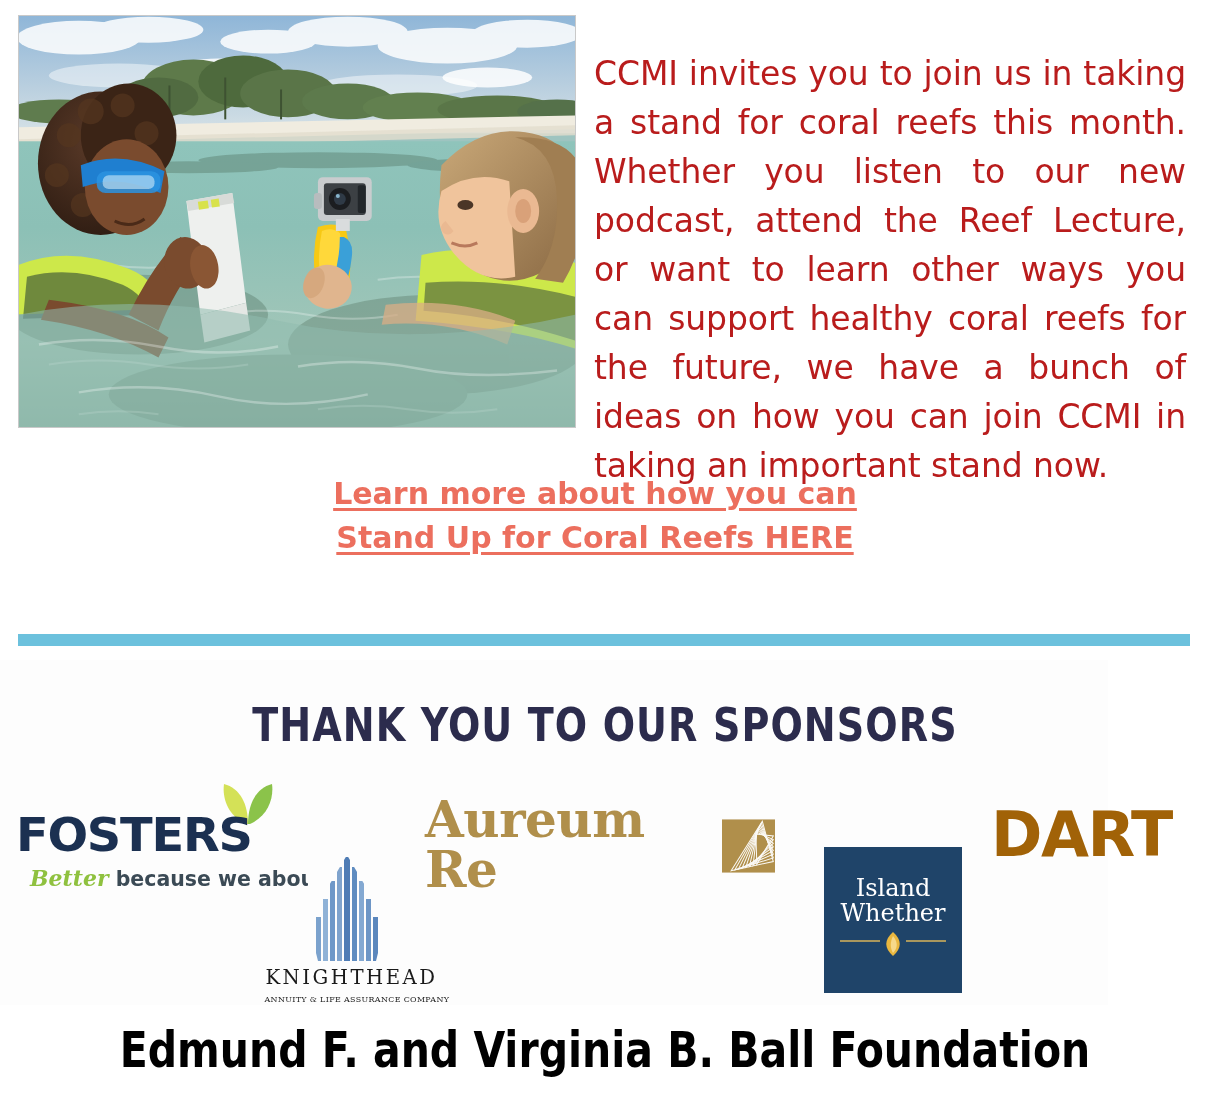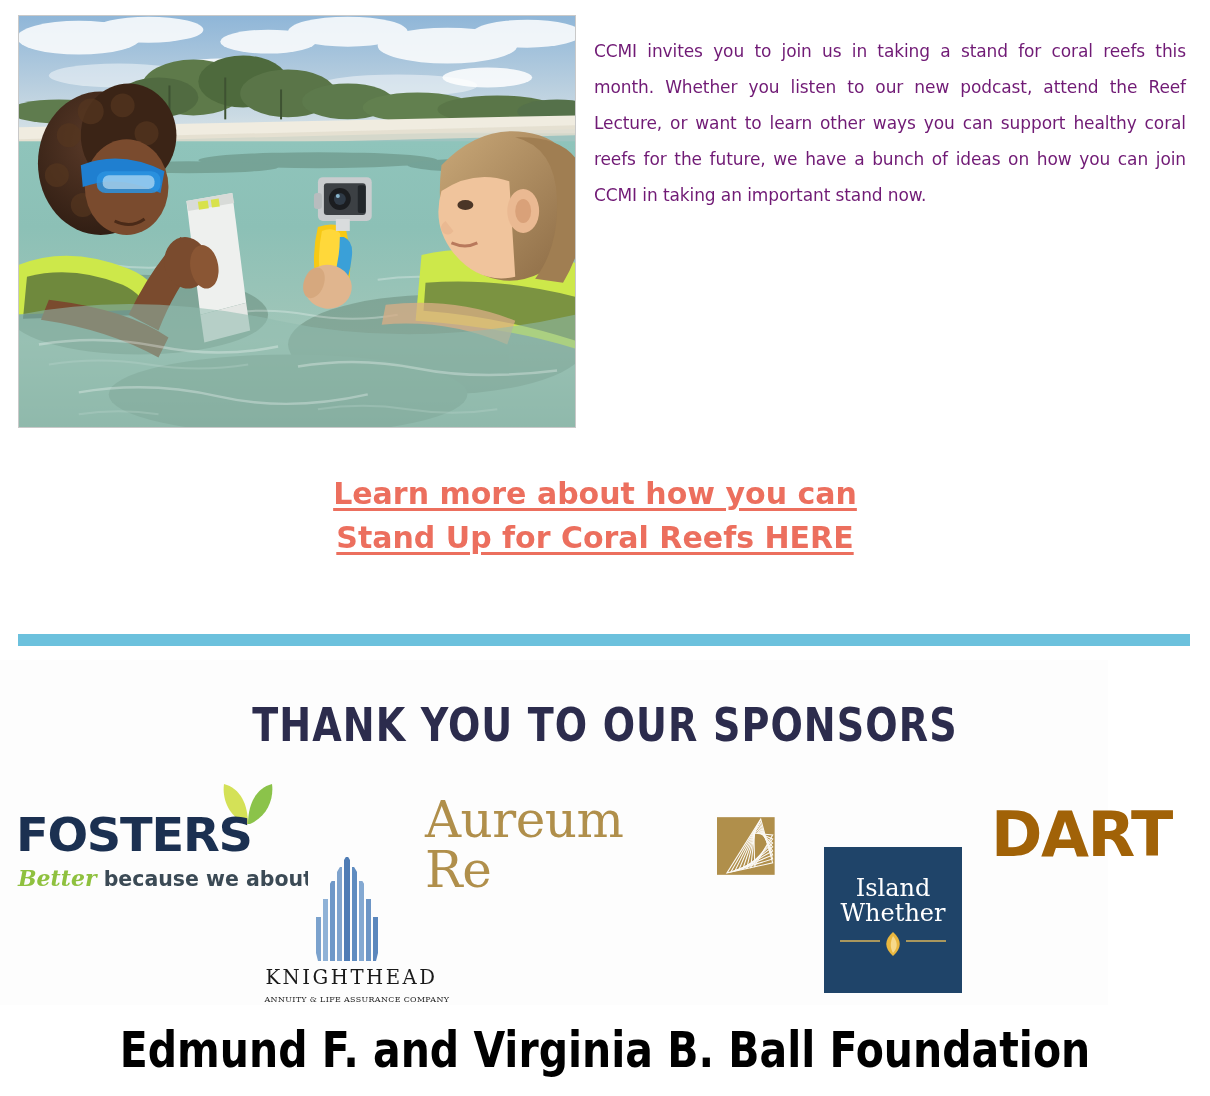--- a/index.html
+++ b/index.html
@@ -35,23 +35,23 @@
     background: #9ec4c0;
   }
   .photo-svg { display: block; width: 100%; height: 100%; }
 
   .intro-paragraph {
     position: absolute;
     left: 594px;
     top: 16px;
     width: 592px;
     font-family: "DejaVu Sans", sans-serif;
-    font-size: 17px;
-    line-height: 36px;
-    color: #701a75;
+    font-size: 33px;
+    line-height: 49px;
+    color: #b91c1c;
     text-align: justify;
     text-justify: inter-word;
     letter-spacing: -0.1px;
   }
 
   .cta-link-wrap {
     position: absolute;
     left: 0px;
     top: 448px;
     width: 1190px;
@@ -143,20 +143,21 @@
     font-size: 20.5px;
     font-weight: bold;
     color: #3b4a55;
     white-space: nowrap;
   }
   .fosters-tagline .tag-better {
     color: #8fc13f;
     font-style: italic;
     font-family: "DejaVu Serif", serif;
     font-size: 22px;
+    margin-left: 12px;
   }
 
   
   .logo-knighthead {
     position: absolute;
     left: 262px;
     top: 195px;
     width: 170px;
     height: 190px;
     text-align: right;
@@ -188,20 +189,21 @@
 
   
   .logo-aureum {
     position: absolute;
     left: 425px;
     top: 145px;
     width: 350px;
     height: 80px;
     display: flex;
     align-items: center;
+    font-weight: bold;
   }
   .aureum-word {
     font-family: "DejaVu Serif", serif;
     font-size: 50px;
     color: #b08f4b;
     letter-spacing: -0.5px;
     line-height: 1;
   }
   .aureum-mark {
     width: 58px;

